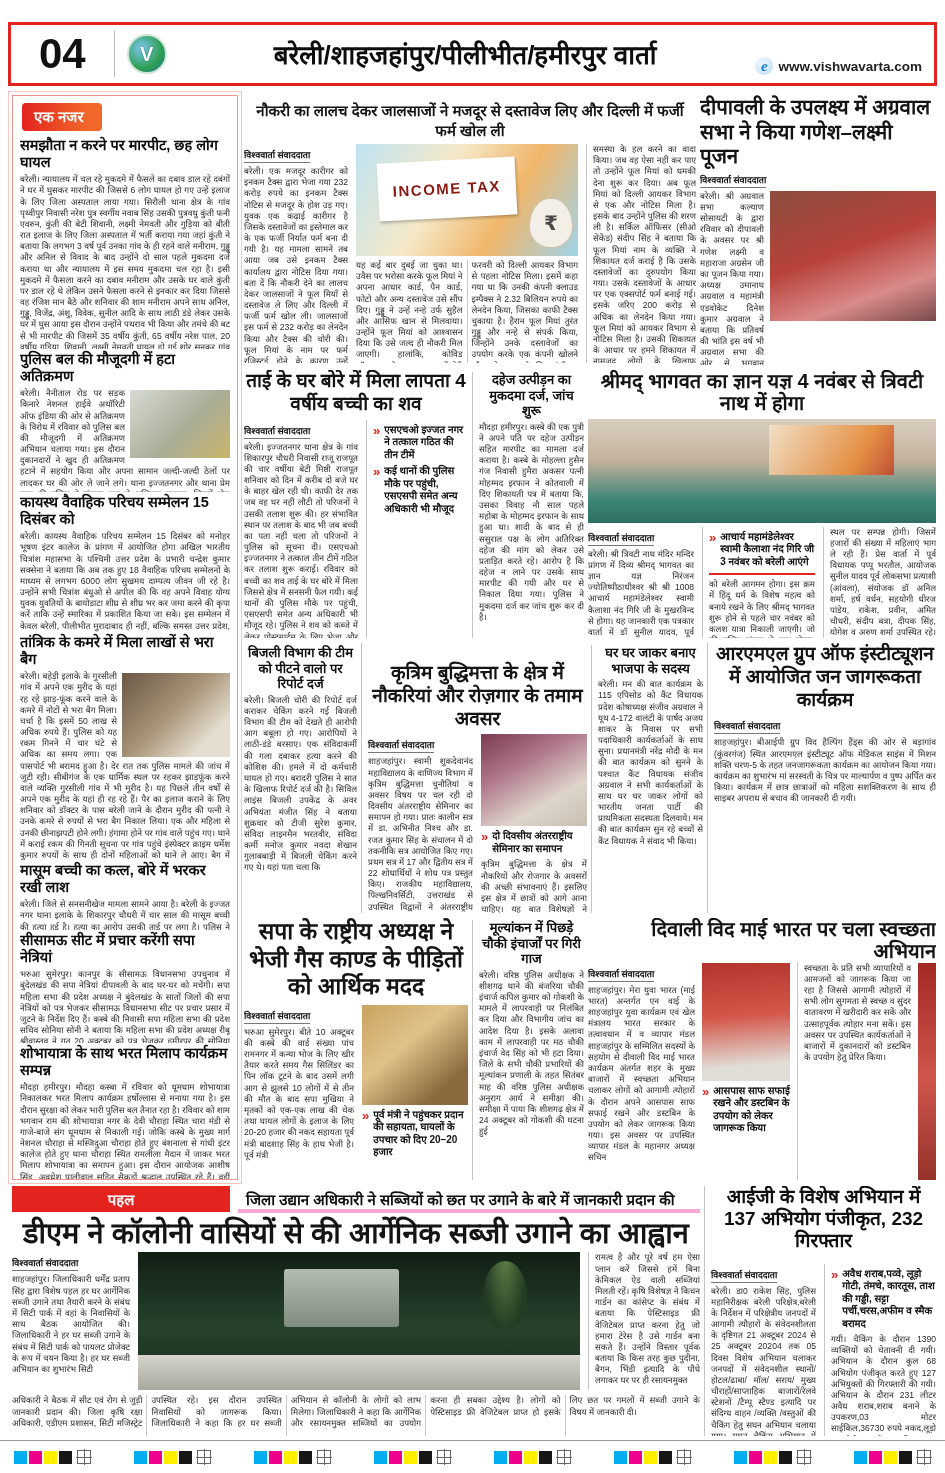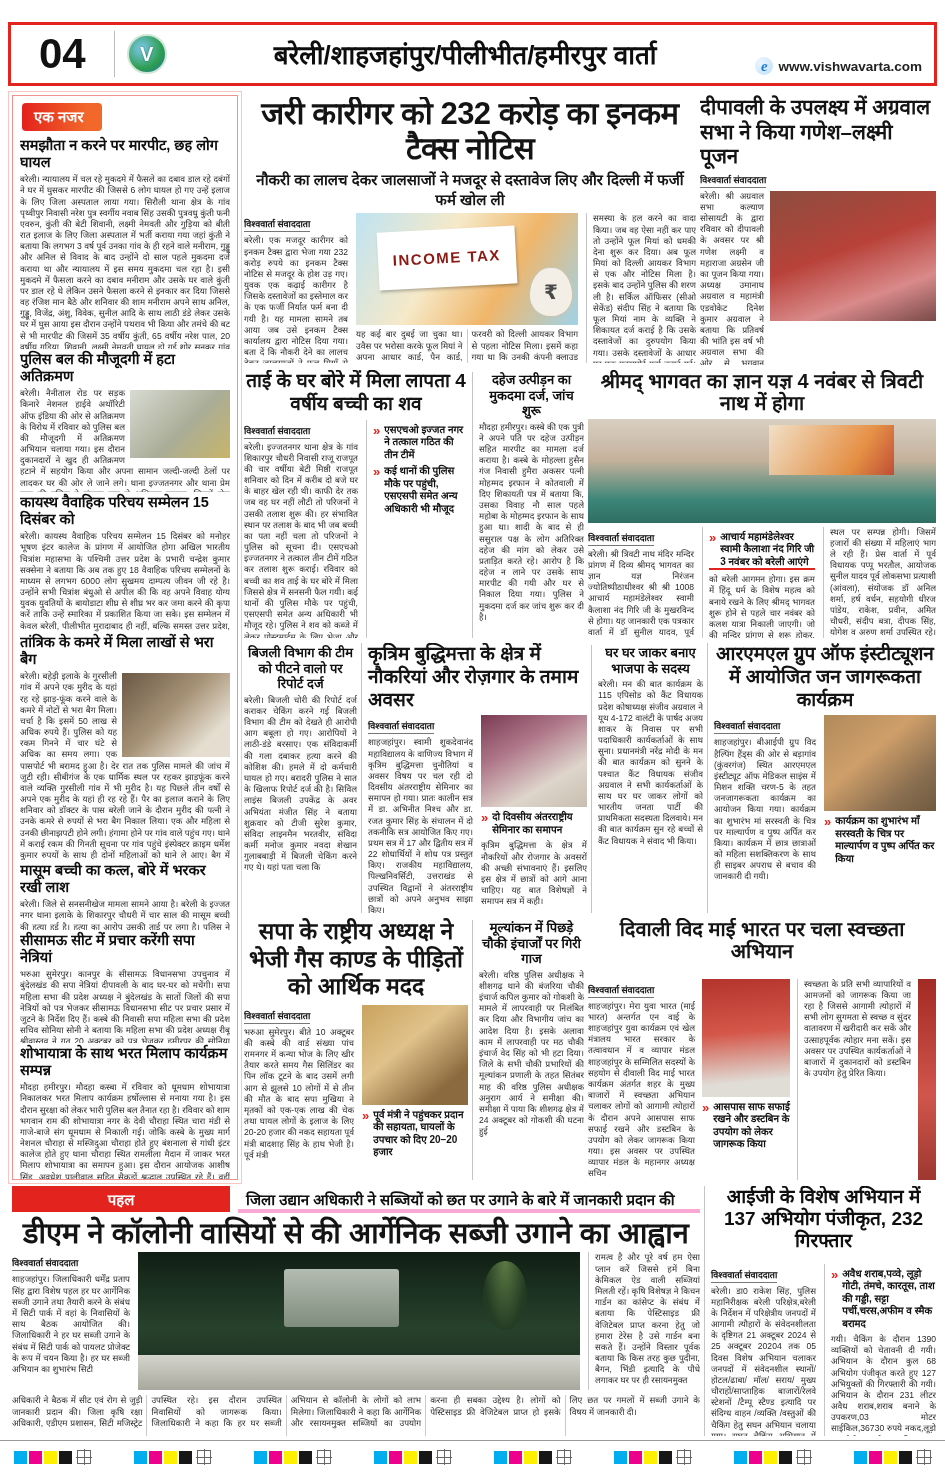--- a/index.html
+++ b/index.html
@@ -10,21 +10,21 @@
 .region{position:absolute;overflow:hidden;}
 .hl{font-weight:700;color:var(--ink);line-height:1.12;}
 .bt{font-size:8.6px;line-height:1.3;text-align:justify;color:#2a2a2a;}
 .byline{font-size:9px;font-weight:700;color:#111;border-bottom:1px solid #777;display:inline-block;padding-bottom:1px;margin-bottom:3px;}
 .c2{columns:2;column-gap:9px;column-rule:1px solid #c9c9c9;}
 .c5{columns:5;column-gap:9px;column-rule:1px solid #c9c9c9;}
 .photo{background:#b8b0a2;}
 .bullet{display:flex;gap:4px;align-items:flex-start;font-weight:700;font-size:10px;line-height:1.25;color:#111;margin:4px 0;}
 .bmark{color:var(--red);font-weight:800;font-size:13px;line-height:1;}
 .bmark::before{content:"»";}
-.bullet.rline{border-bottom:2px solid var(--red);}
+.bullet.rline{border-bottom:2px solid var(--red);padding-bottom:5px;}
 .hairline-l{border-left:1px solid #c4c4c4;padding-left:6px;}
 
 .header{left:8px;top:22px;width:929px;height:64px;border:3px solid var(--red);display:flex;align-items:center;background:#fff;}
 .pgnum{font-size:42px;font-weight:700;color:#111;padding:0 28px;line-height:1;}
 .hdiv{width:1px;height:46px;background:#bbb;}
 .logo{width:40px;height:40px;border-radius:50%;margin:0 8px 0 12px;
   background:radial-gradient(circle at 35% 35%,#7ec8f0,#2d9e4f 60%,#1b6fae);
   border:2px solid #cfe6d6;position:relative;flex:0 0 auto;}
 .logo::before{content:"V";position:absolute;inset:0;display:flex;align-items:center;justify-content:center;color:#fff;font-weight:800;font-size:20px;text-shadow:0 0 2px #064;}
 .masthead{font-size:25px;font-weight:800;color:#101010;line-height:1;}
@@ -106,21 +106,20 @@
     <h3 class="en-h">सीसामऊ सीट में प्रचार करेंगी सपा नेत्रियां</h3>
     <p class="bt">भरुआ सुमेरपुर। कानपुर के सीसामऊ विधानसभा उपचुनाव में बुंदेलखंड की सपा नेत्रियां दीपावली के बाद घर-घर को मचेंगी। सपा महिला सभा की प्रदेश अध्यक्ष ने बुंदेलखंड के सातों जिलों की सपा नेत्रियों को पत्र भेजकर सीसामऊ विधानसभा सीट पर प्रचार प्रसार में जुटने के निर्देश दिए हैं। कस्बे की निवासी सपा महिला सभा की प्रदेश सचिव सोनिया सोनी ने बताया कि महिला सभा की प्रदेश अध्यक्ष रीबू श्रीवास्तव ने गत 20 अक्टूबर को पत्र भेजकर हमीरपुर की सोनिया सोनी के अलावा जिलाध्यक्ष नीलम यादव, प्रदेश सचिव शोभा कुशवाहा झांसी, रश्मि पाल जालौन, नारुति साहू महोबा, कुसुमलता सक्सेना जालौन, सीमा श्रीवास्तव झांसी को सीसामऊ पहुंचकर प्रचार प्रसार करने के निर्देश दिए हैं। प्रदेश सचिव सोनिया सोनी ने बताया कि दीपावली पर्व के बाद बुंदेलखंड की सभी सपा नेत्रियां कानपुर पहुंचकर सपा प्रत्याशी के लिए घर-घर जाकर वोट मांगने का कार्य करेंगी। इसके अलावा फतेहपुर, कानपुर, औरैया, इटावा, कन्नौज की सपा नेत्रियों को प्रचार प्रसार के लिए प्रदेश अध्यक्ष ने निर्देशित किया है।</p>
   </article>
   <article class="en-item" style="height:142px;">
     <h3 class="en-h">शोभायात्रा के साथ भरत मिलाप कार्यक्रम सम्पन्न</h3>
     <p class="bt">मौदहा हमीरपुर। मौदहा कस्बा में रविवार को धूमधाम शोभायात्रा निकालकर भरत मिलाप कार्यक्रम हर्षोल्लास से मनाया गया है। इस दौरान सुरक्षा को लेकर भारी पुलिस बल तैनात रहा है। रविवार को शाम भगवान राम की शोभायात्रा नगर के देवी चौराहा स्थित चारा मंडी से गाजे-बाजे संग धूमधाम से निकाली गई। जोकि कस्बे के मुख्य मार्ग नेशनल चौराहा से मस्जिदुआ चौराहा होते हुए बंशनाला से गांधी इंटर कालेज होते हुए थाना चौराहा स्थित रामलीला मैदान में जाकर भरत मिलाप शोभायात्रा का समापन हुआ। इस दौरान आयोजक आशीष सिंह, अवधेश पालीवाल सहित सैकड़ों श्रद्धालु उपस्थित रहे हैं। वहीं सुरक्षा को लेकर उपजिलाधिकारी राजेश चंद्र, क्षेत्राधिकारी सदर राजेश कमल, विनीता पहल, तहसीलदार सहित भारी पुलिस बल जगह-जगह तैनात रहा है।</p>
   </article>
 </aside>
 
 <article class="region" style="left:244px;top:97px;width:452px;height:266px;">
-  <h1 class="hl lead-h">जरी कारीगर को 232 करोड़ का इनकम टैक्स नोटिस</h1>
   <h2 class="lead-sh">नौकरी का लालच देकर जालसाजों ने मजदूर से दस्तावेज लिए और दिल्ली में फर्जी फर्म खोल ली</h2>
   <div style="display:flex;gap:8px;">
     <div style="flex:0 0 104px;">
       <span class="byline">विश्ववार्ता संवाददाता</span>
       <p class="bt">बरेली। एक मजदूर कारीगर को इनकम टैक्स द्वारा भेजा गया 232 करोड़ रुपये का इनकम टैक्स नोटिस से मजदूर के होश उड़ गए। युवक एक कढ़ाई कारीगर है जिसके दस्तावेजों का इस्तेमाल कर के एक फर्जी निर्यात फर्म बना दी गयी है। यह मामला सामने तब आया जब उसे इनकम टैक्स कार्यालय द्वारा नोटिस दिया गया। बता दें कि नौकरी देने का लालच देकर जालसाजों ने फूल मियाँ से दस्तावेज ले लिए और दिल्ली में फर्जी फर्म खोल ली। जालसाजों इस फर्म से 232 करोड़ का लेनदेन किया और टैक्स की चोरी की। फूल मियां के नाम पर फर्म रजिस्टर्ड होने के कारण उन्हें नोटिस मिला। फूल मियां ने बताया कि वर्ष 2018 में उन्होंने गुड्डू सुंदर उर्फ उवैस से नौकरी खोजने में मदद मांगी।</p>
     </div>
     <div style="flex:0 0 222px;">
       <div class="photo ptax" style="width:222px;height:112px;">
         <div class="tax-card">INCOME TAX</div>
         <div class="tax-sack">₹</div>
@@ -191,21 +190,21 @@
     </div>
   </div>
 </article>
 
 <article class="region" style="left:244px;top:645px;width:113px;height:268px;">
   <h2 class="smallh">बिजली विभाग की टीम को पीटने वालो पर रिपोर्ट दर्ज</h2>
   <p class="bt">बरेली। बिजली चोरी की रिपोर्ट दर्ज कराकर चेकिंग करने गई बिजली विभाग की टीम को देखते ही आरोपी आग बबूला हो गए। आरोपियों ने लाठी-डंडे बरसाए। एक संविदाकर्मी की गला दबाकर हत्या करने की कोशिश की। हमले में दो कर्मचारी घायल हो गए। बरादरी पुलिस ने सात के खिलाफ रिपोर्ट दर्ज की है। सिविल लाइंस बिजली उपकेंद्र के अवर अभियंता मंजीत सिंह ने बताया शुक्रवार को टीजी सुरेश कुमार, संविदा लाइनमैन भरतवीर, संविदा कर्मी मनोज कुमार नवदा शेखान गुलाबबाड़ी में बिजली चेकिंग करने गए थे। यहां पता चला कि</p>
 </article>
 
 <article class="region hairline-l" style="left:361px;top:643px;width:226px;height:270px;">
-  <h2 class="hl" style="font-size:19px;line-height:1.2;margin-bottom:4px;">कृत्रिम बुद्धिमत्ता के क्षेत्र में नौकरियां और रोज़गार के तमाम अवसर</h2>
+  <h2 class="hl" style="font-size:19px;text-align:center;line-height:1.2;margin-bottom:4px;margin-top:19px;">कृत्रिम बुद्धिमत्ता के क्षेत्र में नौकरियां और रोज़गार के तमाम अवसर</h2>
   <div style="display:flex;gap:8px;">
     <div style="flex:1;">
       <span class="byline">विश्ववार्ता संवाददाता</span>
       <p class="bt">शाहजहांपुर। स्वामी शुकदेवानंद महाविद्यालय के वाणिज्य विभाग में कृत्रिम बुद्धिमत्ता चुनौतियां व अवसर विषय पर चल रही दो दिवसीय अंतरराष्ट्रीय सेमिनार का समापन हो गया। प्रातः कालीन सत्र में डा. अभिनीत निश्च और डा. रजत कुमार सिंह के संचालन में दो तकनीकि सत्र आयोजित किए गए। प्रथम सत्र में 17 और द्वितीय सत्र में 22 शोधार्थियों ने शोध पत्र प्रस्तुत किए। राजकीय महाविद्यालय, पिल्खनिवर्सिटी, उत्तराखंड से उपस्थित विद्वानों ने अंतरराष्ट्रीय छात्रों को अपने अनुभव साझा किए।</p>
     </div>
     <div style="flex:0 0 106px;">
       <div class="photo" style="width:106px;height:92px;background:linear-gradient(150deg,#7a3b52,#b0788b 35%,#ded5cb 70%,#c8beb0);"></div>
       <div class="bullet">
         <span class="bmark"></span>
         <span>दो दिवसीय अंतरराष्ट्रीय सेमिनार का समापन</span>
@@ -220,27 +219,20 @@
   <p class="bt">बरेली। मन की बात कार्यक्रम के 115 एपिसोड को कैंट विधायक प्रदेश कोषाध्यक्ष संजीव अग्रवाल ने यूथ 4-172 वालंटी के पार्षद अजय शाकर के निवास पर सभी पदाधिकारी कार्यकर्ताओं के साथ सुना। प्रधानमंत्री नरेंद्र मोदी के मन की बात कार्यक्रम को सुनने के पश्चात कैंट विधायक संजीव अग्रवाल ने सभी कार्यकर्ताओं के साथ घर घर जाकर लोगों को भारतीय जनता पार्टी की प्राथमिकता सदस्यता दिलवाये। मन की बात कार्यक्रम सुन रहे बच्चों से कैंट विधायक ने संवाद भी किया।</p>
 </article>
 
 <article class="region hairline-l" style="left:707px;top:643px;width:229px;height:270px;">
   <h2 class="hl" style="font-size:19px;text-align:center;line-height:1.2;margin-bottom:4px;">आरएमएल ग्रुप ऑफ इंस्टीट्यूशन में आयोजित जन जागरूकता कार्यक्रम</h2>
   <div style="display:flex;gap:8px;">
     <div style="flex:1;">
       <span class="byline">विश्ववार्ता संवाददाता</span>
       <p class="bt">शाहजहांपुर। बीआईपी ग्रुप विद हैल्पिंग हैंड्स की ओर से बड़ागांव (कुंवरगंज) स्थित आरएमएल इंस्टीट्यूट ऑफ मेडिकल साइंस में मिशन शक्ति चरण-5 के तहत जनजागरूकता कार्यक्रम का आयोजन किया गया। कार्यक्रम का शुभारंभ मां सरस्वती के चित्र पर माल्यार्पण व पुष्प अर्पित कर किया। कार्यक्रम में छात्र छात्राओं को महिला सशक्तिकरण के साथ ही साइबर अपराध से बचाव की जानकारी दी गयी।</p>
     </div>
-    <div style="flex:0 0 112px;">
-      <div class="photo" style="width:112px;height:96px;background:linear-gradient(140deg,#b08a5a,#cf9f6a 40%,#8a6f50 75%,#6f5a40);"></div>
-      <div class="bullet">
-        <span class="bmark"></span>
-        <span>कार्यक्रम का शुभारंभ मॉं सरस्वती के चित्र पर माल्यार्पण व पुष्प अर्पित कर किया</span>
-      </div>
-    </div>
   </div>
 </article>
 
 <article class="region" style="left:244px;top:918px;width:224px;height:262px;">
   <h2 class="hl" style="font-size:23px;text-align:center;line-height:1.2;margin-bottom:4px;">सपा के राष्ट्रीय अध्यक्ष ने भेजी गैस काण्ड के पीड़ितों को आर्थिक मदद</h2>
   <div style="display:flex;gap:8px;">
     <div style="flex:1;">
       <span class="byline">विश्ववार्ता संवाददाता</span>
       <p class="bt">भरुआ सुमेरपुर। बीते 10 अक्टूबर की कस्बे की वार्ड संख्या पांच रामनगर में कन्या भोज के लिए खीर तैयार करते समय गैस सिलिंडर का पिन लॉक टूटने के बाद उसमें लगी आग से झुलसे 10 लोगों में से तीन की मौत के बाद सपा मुखिया ने मृतकों को एक-एक लाख की चेक तथा घायल लोगों के इलाज के लिए 20-20 हजार की नकद सहायता पूर्व मंत्री बादशाह सिंह के हाथ भेजी है। पूर्व मंत्री</p>
     </div>
@@ -253,21 +245,21 @@
     </div>
   </div>
 </article>
 
 <article class="region hairline-l" style="left:472px;top:920px;width:112px;height:260px;">
   <h2 class="smallh">मूल्यांकन में पिछड़े चौकी इंचार्जों पर गिरी गाज</h2>
   <p class="bt">बरेली। वरिष्ठ पुलिस अधीक्षक ने शीशगढ़ थाने की बंजरिया चौकी इंचार्ज कपिल कुमार को गोकशी के मामले में लापरवाही पर निलंबित कर दिया और विभागीय जांच का आदेश दिया है। इसके अलावा काम में लापरवाही पर मठ चौकी इंचार्ज वेद सिंह को भी हटा दिया। जिले के सभी चौकी प्रभारियों की मूल्यांकन प्रणाली के तहत सितंबर माह की वरिष्ठ पुलिस अधीक्षक अनुराग आर्य ने समीक्षा की। समीक्षा में पाया कि शीशगढ़ क्षेत्र में 24 अक्टूबर को गोकशी की घटना हुई</p>
 </article>
 
 <article class="region" style="left:588px;top:918px;width:348px;height:262px;">
-  <h2 class="hl" style="font-size:20px;text-align:center;margin-bottom:16px;">दिवाली विद माई भारत पर चला स्वच्छता अभियान</h2>
+  <h2 class="hl" style="font-size:20px;text-align:right;margin-bottom:0;">दिवाली विद माई भारत पर चला स्वच्छता अभियान</h2>
   <div style="display:flex;gap:7px;">
     <div style="flex:1;">
       <span class="byline">विश्ववार्ता संवाददाता</span>
       <p class="bt">शाहजहांपुर। मेरा युवा भारत (माई भारत) अन्तर्गत एन वाई के शाहजहांपुर युवा कार्यक्रम एवं खेल मंत्रालय भारत सरकार के तत्वावधान में व व्यापार मंडल शाहजहांपुर के सम्मिलित सदस्यों के सहयोग से दीवाली विद माई भारत कार्यक्रम अंतर्गत शहर के मुख्य बाजारों में स्वच्छता अभियान चलाकर लोगों को आगामी त्योहारों के दौरान अपने आसपास साफ सफाई रखने और डस्टबिन के उपयोग को लेकर जागरूक किया गया। इस अवसर पर उपस्थित व्यापार मंडल के महानगर अध्यक्ष सचिन</p>
     </div>
     <div style="flex:0 0 88px;">
       <div class="photo" style="width:88px;height:118px;background:linear-gradient(175deg,#b3342c,#d4574a 45%,#e0ddd6 85%);"></div>
       <div class="bullet">
         <span class="bmark"></span>
         <span>आसपास साफ सफाई रखने और डस्टबिन के उपयोग को लेकर जागरूक किया</span>

